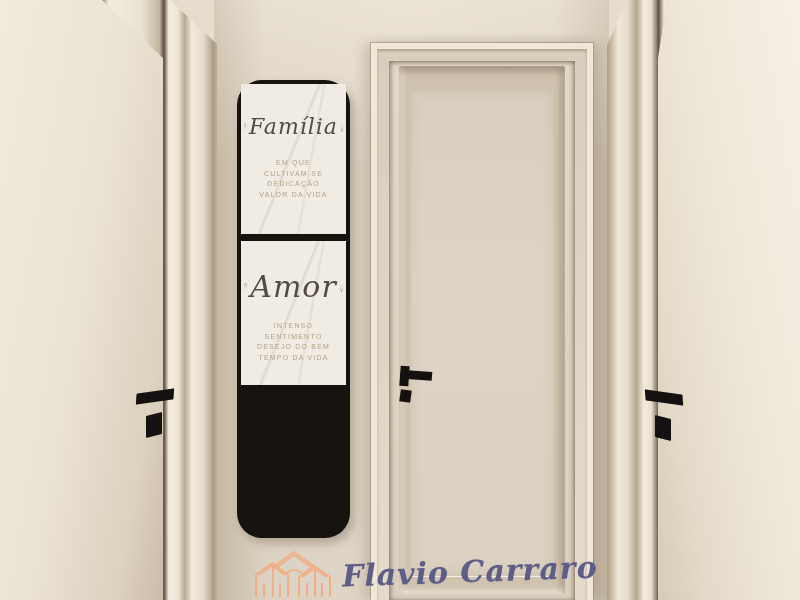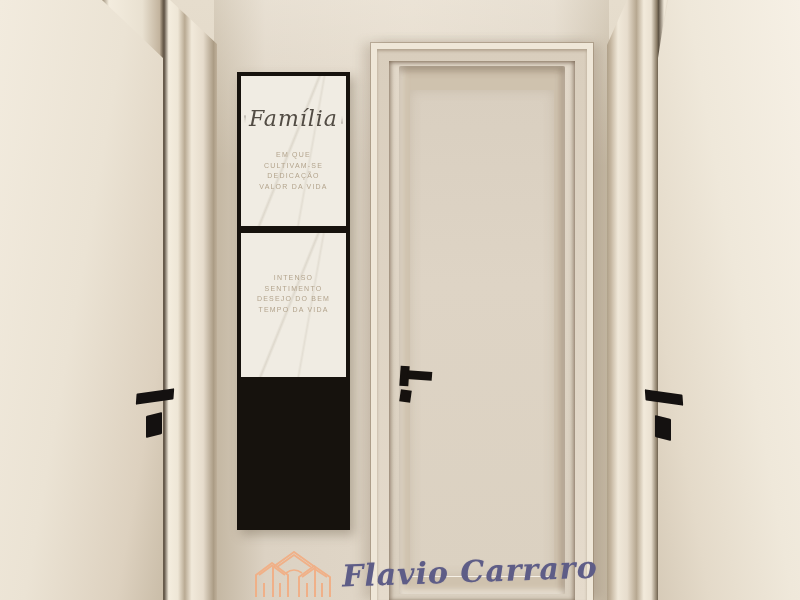--- a/index.html
+++ b/index.html
@@ -91,23 +91,24 @@
     position:absolute;left:11px;right:11px;top:24px;bottom:18px;
     background:linear-gradient(180deg,#d9cfc0 0%,#ded4c5 40%,#dbd1c1 100%);
     box-shadow:0 1px 0 rgba(255,252,245,.8),inset 0 0 12px rgba(125,105,80,.18);
   }
   .ch-stem{left:400px;top:366px;width:9px;height:20px;background:#15110e;transform:rotate(4deg);}
   .ch-bar{left:407px;top:371px;width:25px;height:9px;background:#15110e;transform:rotate(4deg);}
   .ch-lock{left:400px;top:390px;width:11px;height:12px;background:#15110e;transform:rotate(8deg);}
 
   
   .art-frame{
-    left:237px;top:72px;width:113px;height:458px;box-sizing:border-box;
+    left:237px;top:80px;width:113px;height:458px;box-sizing:border-box;
     background:#16120d;padding:4px;display:flex;flex-direction:column;gap:7px;
     box-shadow:4px 5px 10px rgba(95,80,60,.35);
+    border-radius:25px;
   }
   .art-panel{
     box-sizing:border-box;width:100%;
     background:
       linear-gradient(112deg,transparent 46%,rgba(168,158,138,.25) 47.5%,transparent 49%),
       linear-gradient(100deg,transparent 62%,rgba(168,158,138,.18) 63.5%,transparent 65%),
       #f0ece3;
     display:flex;flex-direction:column;align-items:stretch;
     padding-top:26px;
   }
@@ -182,20 +183,25 @@
       </div>
       <div class="captions">
         <div class="cap-line">EM QUE</div>
         <div class="cap-line">CULTIVAM-SE</div>
         <div class="cap-line">DEDICAÇÃO</div>
         <div class="cap-line">VALOR DA VIDA</div>
       </div>
     </div>
 
     <div class="art-panel p2">
+      <div class="word-row">
+        <span class="flourish"></span>
+        <span class="art-word">Amor</span>
+        <span class="flourish fr"></span>
+      </div>
       <div class="captions">
         <div class="cap-line">INTENSO</div>
         <div class="cap-line">SENTIMENTO</div>
         <div class="cap-line">DESEJO DO BEM</div>
         <div class="cap-line">TEMPO DA VIDA</div>
       </div>
     </div>
 
 
   </div>

